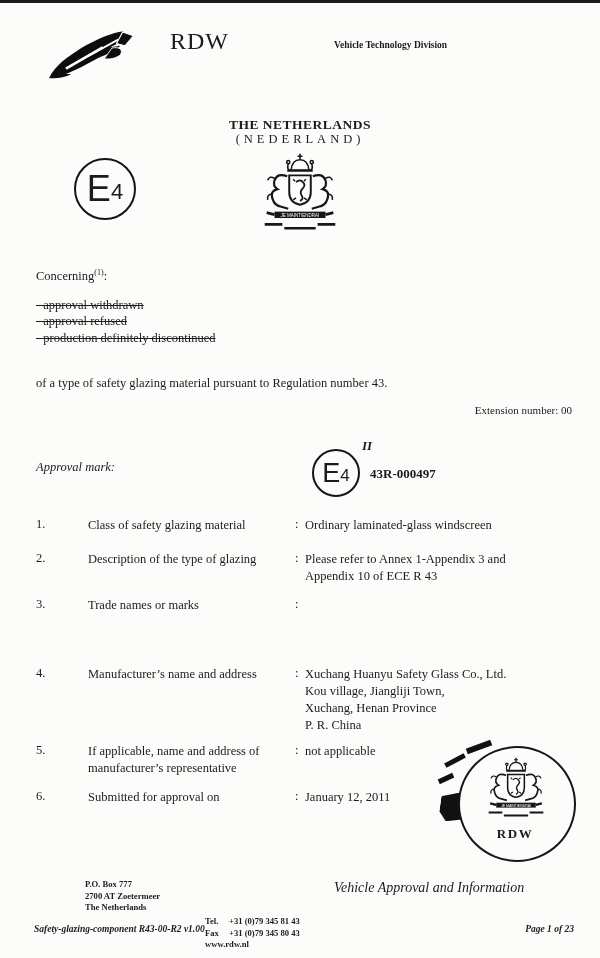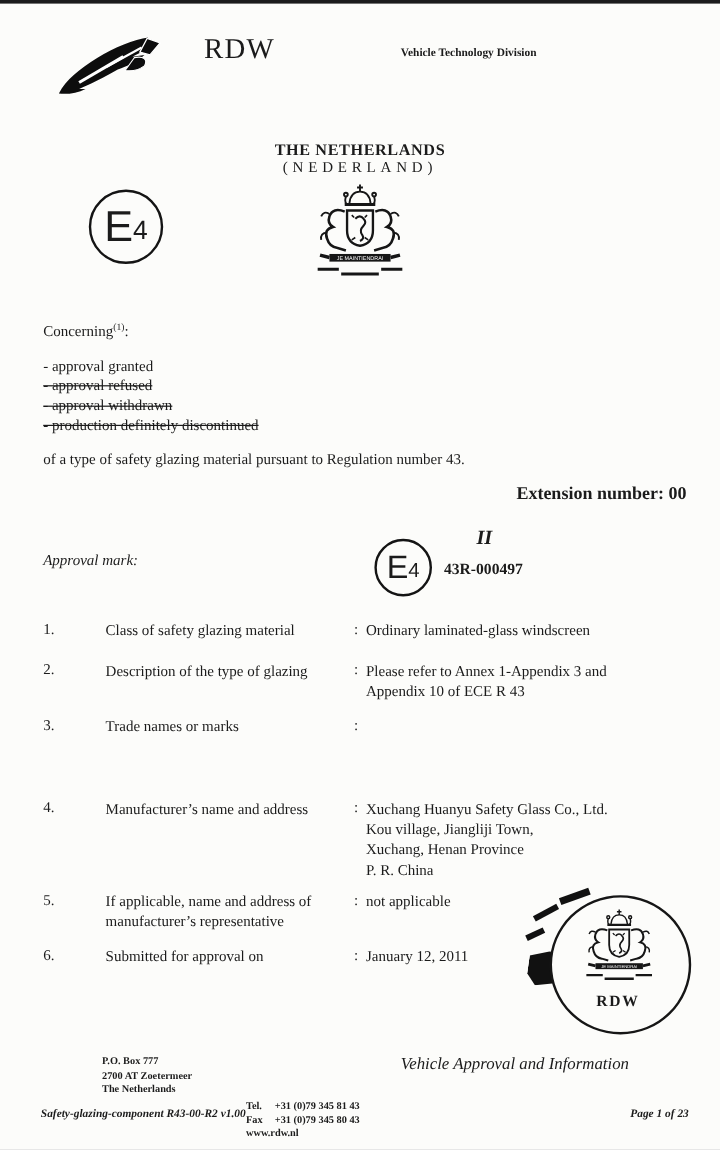--- a/index.html
+++ b/index.html
@@ -28,23 +28,23 @@
 
   
   .concerning-head{left:36px;top:268px;font-size:12.5px;}
   .concerning-head sup{font-size:8px;}
   .concern-list{left:36px;top:297px;font-size:12.5px;line-height:16.3px;}
   .struck{text-decoration:line-through;text-decoration-thickness:1.3px;}
   .concern-close{left:36px;top:376px;font-size:12.5px;}
 
   
   .appr-no{left:36px;top:404px;font-size:12.5px;font-weight:bold;}
-  .ext-no{right:28px;top:404px;font-size:15px;font-weight:bold;}
+  .ext-no{right:28px;top:404px;font-size:11px;font-weight:normal;}
   .mark-label{left:36px;top:460px;font-size:12.5px;font-style:italic;}
-  .mark-group{left:362px;top:438px;font-size:17px;font-style:italic;font-weight:bold;margin-left:35px;}
+  .mark-group{left:362px;top:438px;font-size:13px;font-style:italic;font-weight:bold;}
   .e-badge-sm{left:312px;top:449px;width:44px;height:44px;border:2px solid #141414;border-radius:50%;
               display:flex;align-items:center;justify-content:center;font-family:"Liberation Sans",sans-serif;}
   .e-badge-sm .e{font-size:27px;line-height:1;}
   .e-badge-sm .n{font-size:17px;line-height:1;margin-top:5px;}
   .mark-number{left:370px;top:466px;font-size:13px;font-weight:bold;}
 
   
   .row{left:0;width:600px;font-size:12.5px;}
   .row .no{position:absolute;left:36px;top:0;}
   .row .label{position:absolute;left:88px;top:0;width:202px;line-height:16.5px;}
@@ -132,23 +132,22 @@
   <div class="abs centered country">THE NETHERLANDS</div>
   <div class="abs centered country-native">(NEDERLAND)</div>
   <svg class="abs coa-main">
       <use href="#coa"></use>
     </svg>
 
   <div class="abs concerning-head">
     <span>Concerning</span><sup>(1)</sup><span>:</span>
   </div>
   <div class="abs concern-list">
-    <div>- approval granted</div>
+    <div class="struck">- approval withdrawn</div>
     <div class="struck">- approval refused</div>
-    <div class="struck">- approval withdrawn</div>
     <div class="struck">- production definitely discontinued</div>
   </div>
   <div class="abs concern-close">of a type of safety glazing material pursuant to Regulation number 43.</div>
 
   <div class="abs ext-no">Extension number: 00</div>
 
   <div class="abs mark-label">Approval mark:</div>
   <div class="abs mark-group">II</div>
   <div class="abs e-badge-sm">
     <span class="e">E</span>

